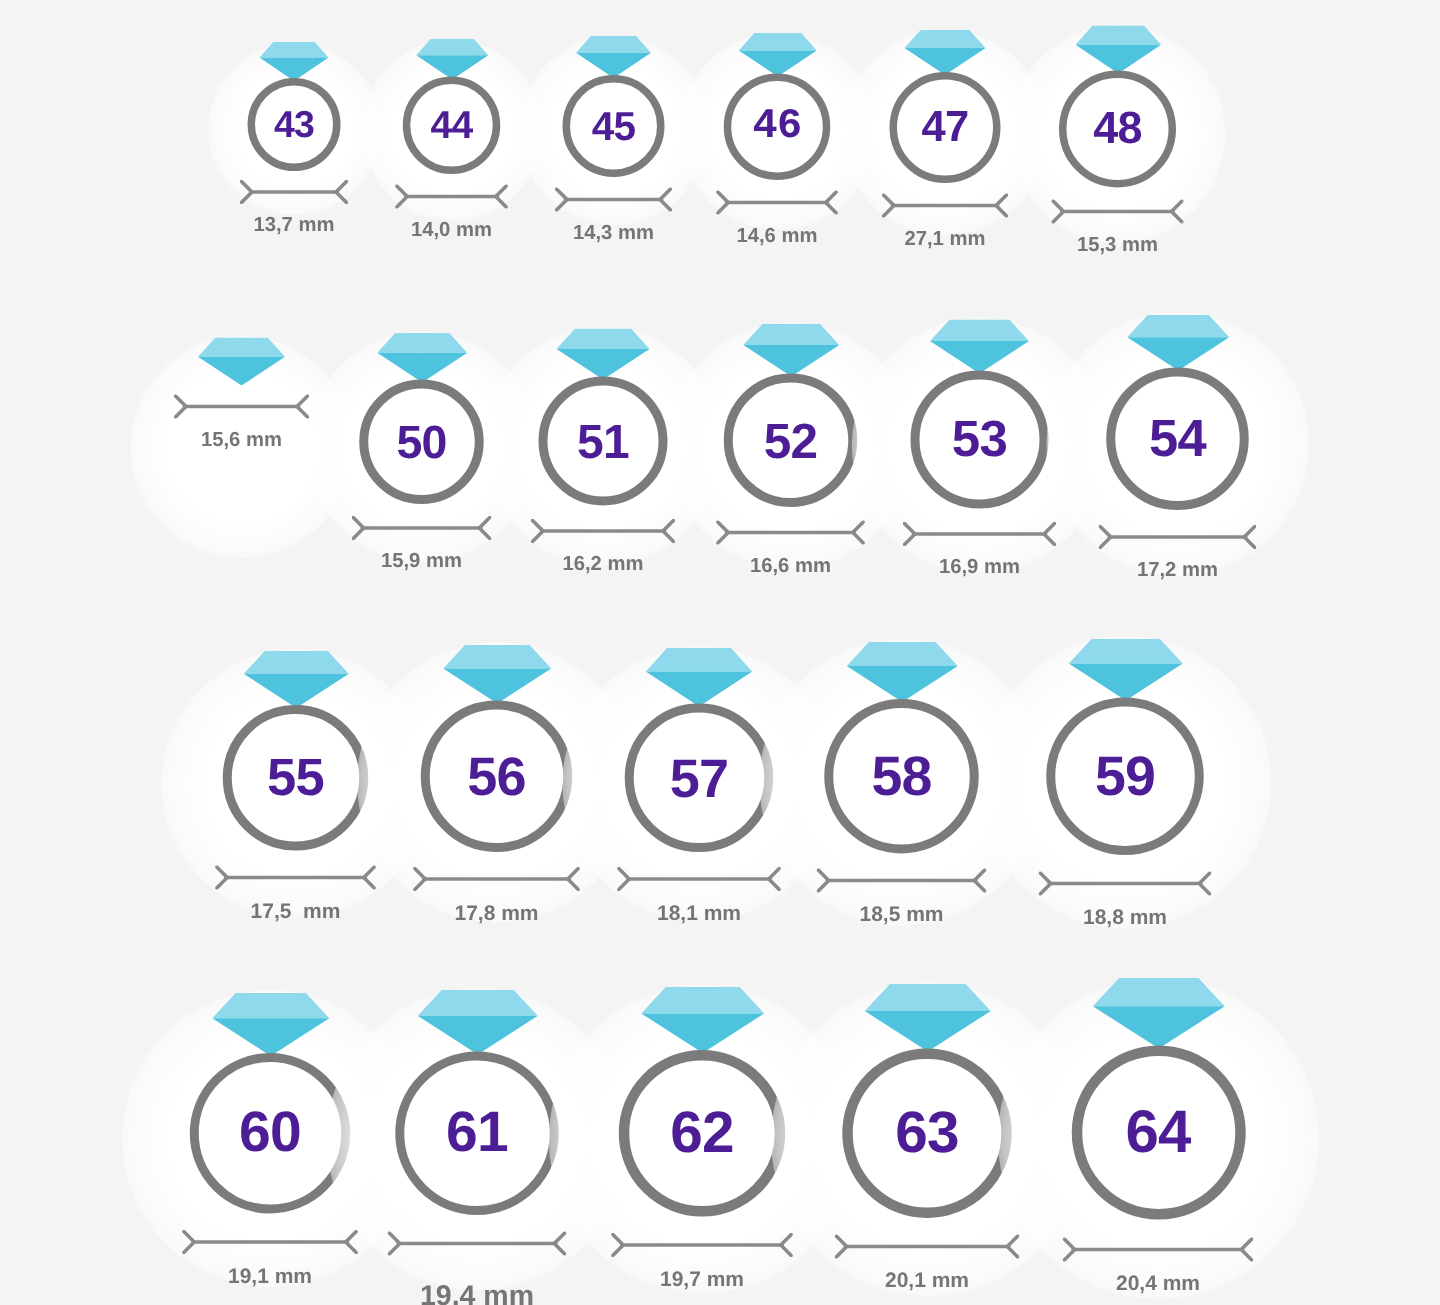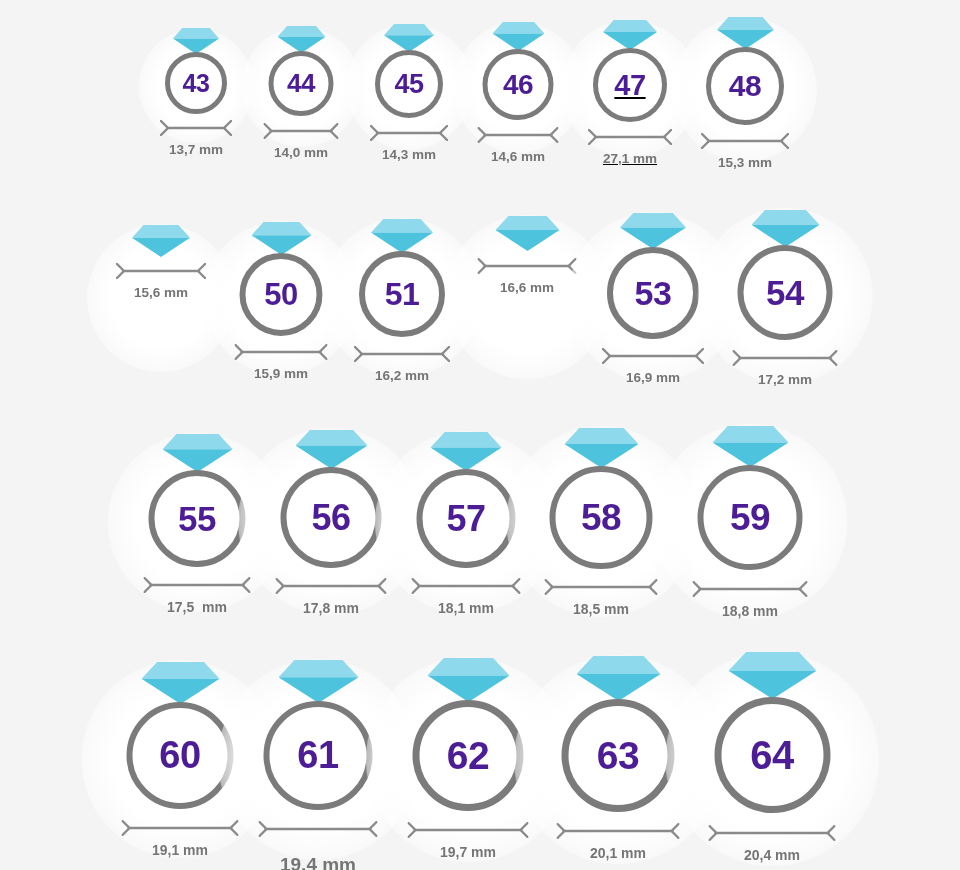--- a/index.html
+++ b/index.html
@@ -148,31 +148,31 @@
       <div class="mm-label" style="font-size: 13.5px; margin-top: 6px;">14,3 mm</div>
     </div>
     <div class="ring-item" style="left: 518px; top: 22px;">
       <div class="ring-glow" style="width: 131.35px; height: 131.35px; top: 0.103px;"></div>
       <div class="gem-wrap"><svg width="52" height="29" viewBox="0 0 52 29">
           <polygon points="10.4,0 41.6,0 52,11.600000000000001 0,11.600000000000001" fill="#8fd9ec"></polygon>
           <polygon points="0,11.600000000000001 52,11.600000000000001 26,29" fill="#4ec3dd"></polygon>
         </svg></div>
       <div class="ring-circle-wrap">
         <div class="ring-circle" style="width: 71px; height: 71px; border-width: 5.4px;">
-          <span class="ring-number" style="font-size: 28px;">46</span>
+          <span class="ring-number" style="font-size: 28px; font-family: Liberation Mono, monospace;">46</span>
         </div>
       </div>
       <div class="dim-line-wrap" style="margin-top: 7px;"><svg width="81" height="16" viewBox="0 0 81 16">
           <path d="M 7 8 L 74 8" stroke="#8a8a8a" stroke-width="2.4" fill="none" stroke-linecap="round" stroke-linejoin="round"></path>
           <path d="M 1 1 L 8 8 L 1 15" stroke="#8a8a8a" stroke-width="2.4" fill="none" stroke-linecap="round" stroke-linejoin="round"></path>
           <path d="M 80 1 L 73 8 L 80 15" stroke="#8a8a8a" stroke-width="2.4" fill="none" stroke-linecap="round" stroke-linejoin="round"></path>
         </svg></div>
       <div class="mm-label" style="font-size: 13.5px; margin-top: 6px;">14,6 mm</div>
     </div>
-    <div class="ring-item" style="left: 630px; top: 20px; text-decoration: underline;">
+    <div class="ring-item" style="left: 630px; top: 20px;">
       <div class="ring-glow" style="width: 136.9px; height: 136.9px; top: -0.118px;"></div>
       <div class="gem-wrap"><svg width="54" height="30" viewBox="0 0 54 30">
           <polygon points="10.8,0 43.2,0 54,12 0,12" fill="#8fd9ec"></polygon>
           <polygon points="0,12 54,12 27,30" fill="#4ec3dd"></polygon>
         </svg></div>
       <div class="ring-circle-wrap">
         <div class="ring-circle" style="width: 74px; height: 74px; border-width: 5.6px;">
           <span class="ring-number" style="font-size: 29px;">47</span>
         </div>
       </div>
@@ -249,20 +249,25 @@
           <path d="M 95 1 L 88 8 L 95 15" stroke="#8a8a8a" stroke-width="2.4" fill="none" stroke-linecap="round" stroke-linejoin="round"></path>
         </svg></div>
       <div class="mm-label" style="font-size: 13.5px; margin-top: 6px;">16,2 mm</div>
     </div>
     <div class="ring-item" style="left: 527px; top: 216px;">
       <div class="ring-glow" style="width: 164.65px; height: 164.65px; top: -1.223px;"></div>
       <div class="gem-wrap"><svg width="64" height="35" viewBox="0 0 64 35">
           <polygon points="12.8,0 51.2,0 64,14 0,14" fill="#8fd9ec"></polygon>
           <polygon points="0,14 64,14 32,35" fill="#4ec3dd"></polygon>
         </svg></div>
+      <div class="ring-circle-wrap">
+        <div class="ring-circle" style="width: 89px; height: 89px; border-width: 6.2px;">
+          <span class="ring-number" style="font-size: 33px;">52</span>
+        </div>
+      </div>
       <div class="dim-line-wrap" style="margin-top: 9px;"><svg width="99" height="16" viewBox="0 0 99 16">
           <path d="M 7 8 L 92 8" stroke="#8a8a8a" stroke-width="2.4" fill="none" stroke-linecap="round" stroke-linejoin="round"></path>
           <path d="M 1 1 L 8 8 L 1 15" stroke="#8a8a8a" stroke-width="2.4" fill="none" stroke-linecap="round" stroke-linejoin="round"></path>
           <path d="M 98 1 L 91 8 L 98 15" stroke="#8a8a8a" stroke-width="2.4" fill="none" stroke-linecap="round" stroke-linejoin="round"></path>
         </svg></div>
       <div class="mm-label" style="font-size: 13.5px; margin-top: 6px;">16,6 mm</div>
     </div>
     <div class="ring-item" style="left: 653px; top: 213px;">
       <div class="ring-glow" style="width: 170.2px; height: 170.2px; top: -1.444px;"></div>
       <div class="gem-wrap"><svg width="66" height="36" viewBox="0 0 66 36">

